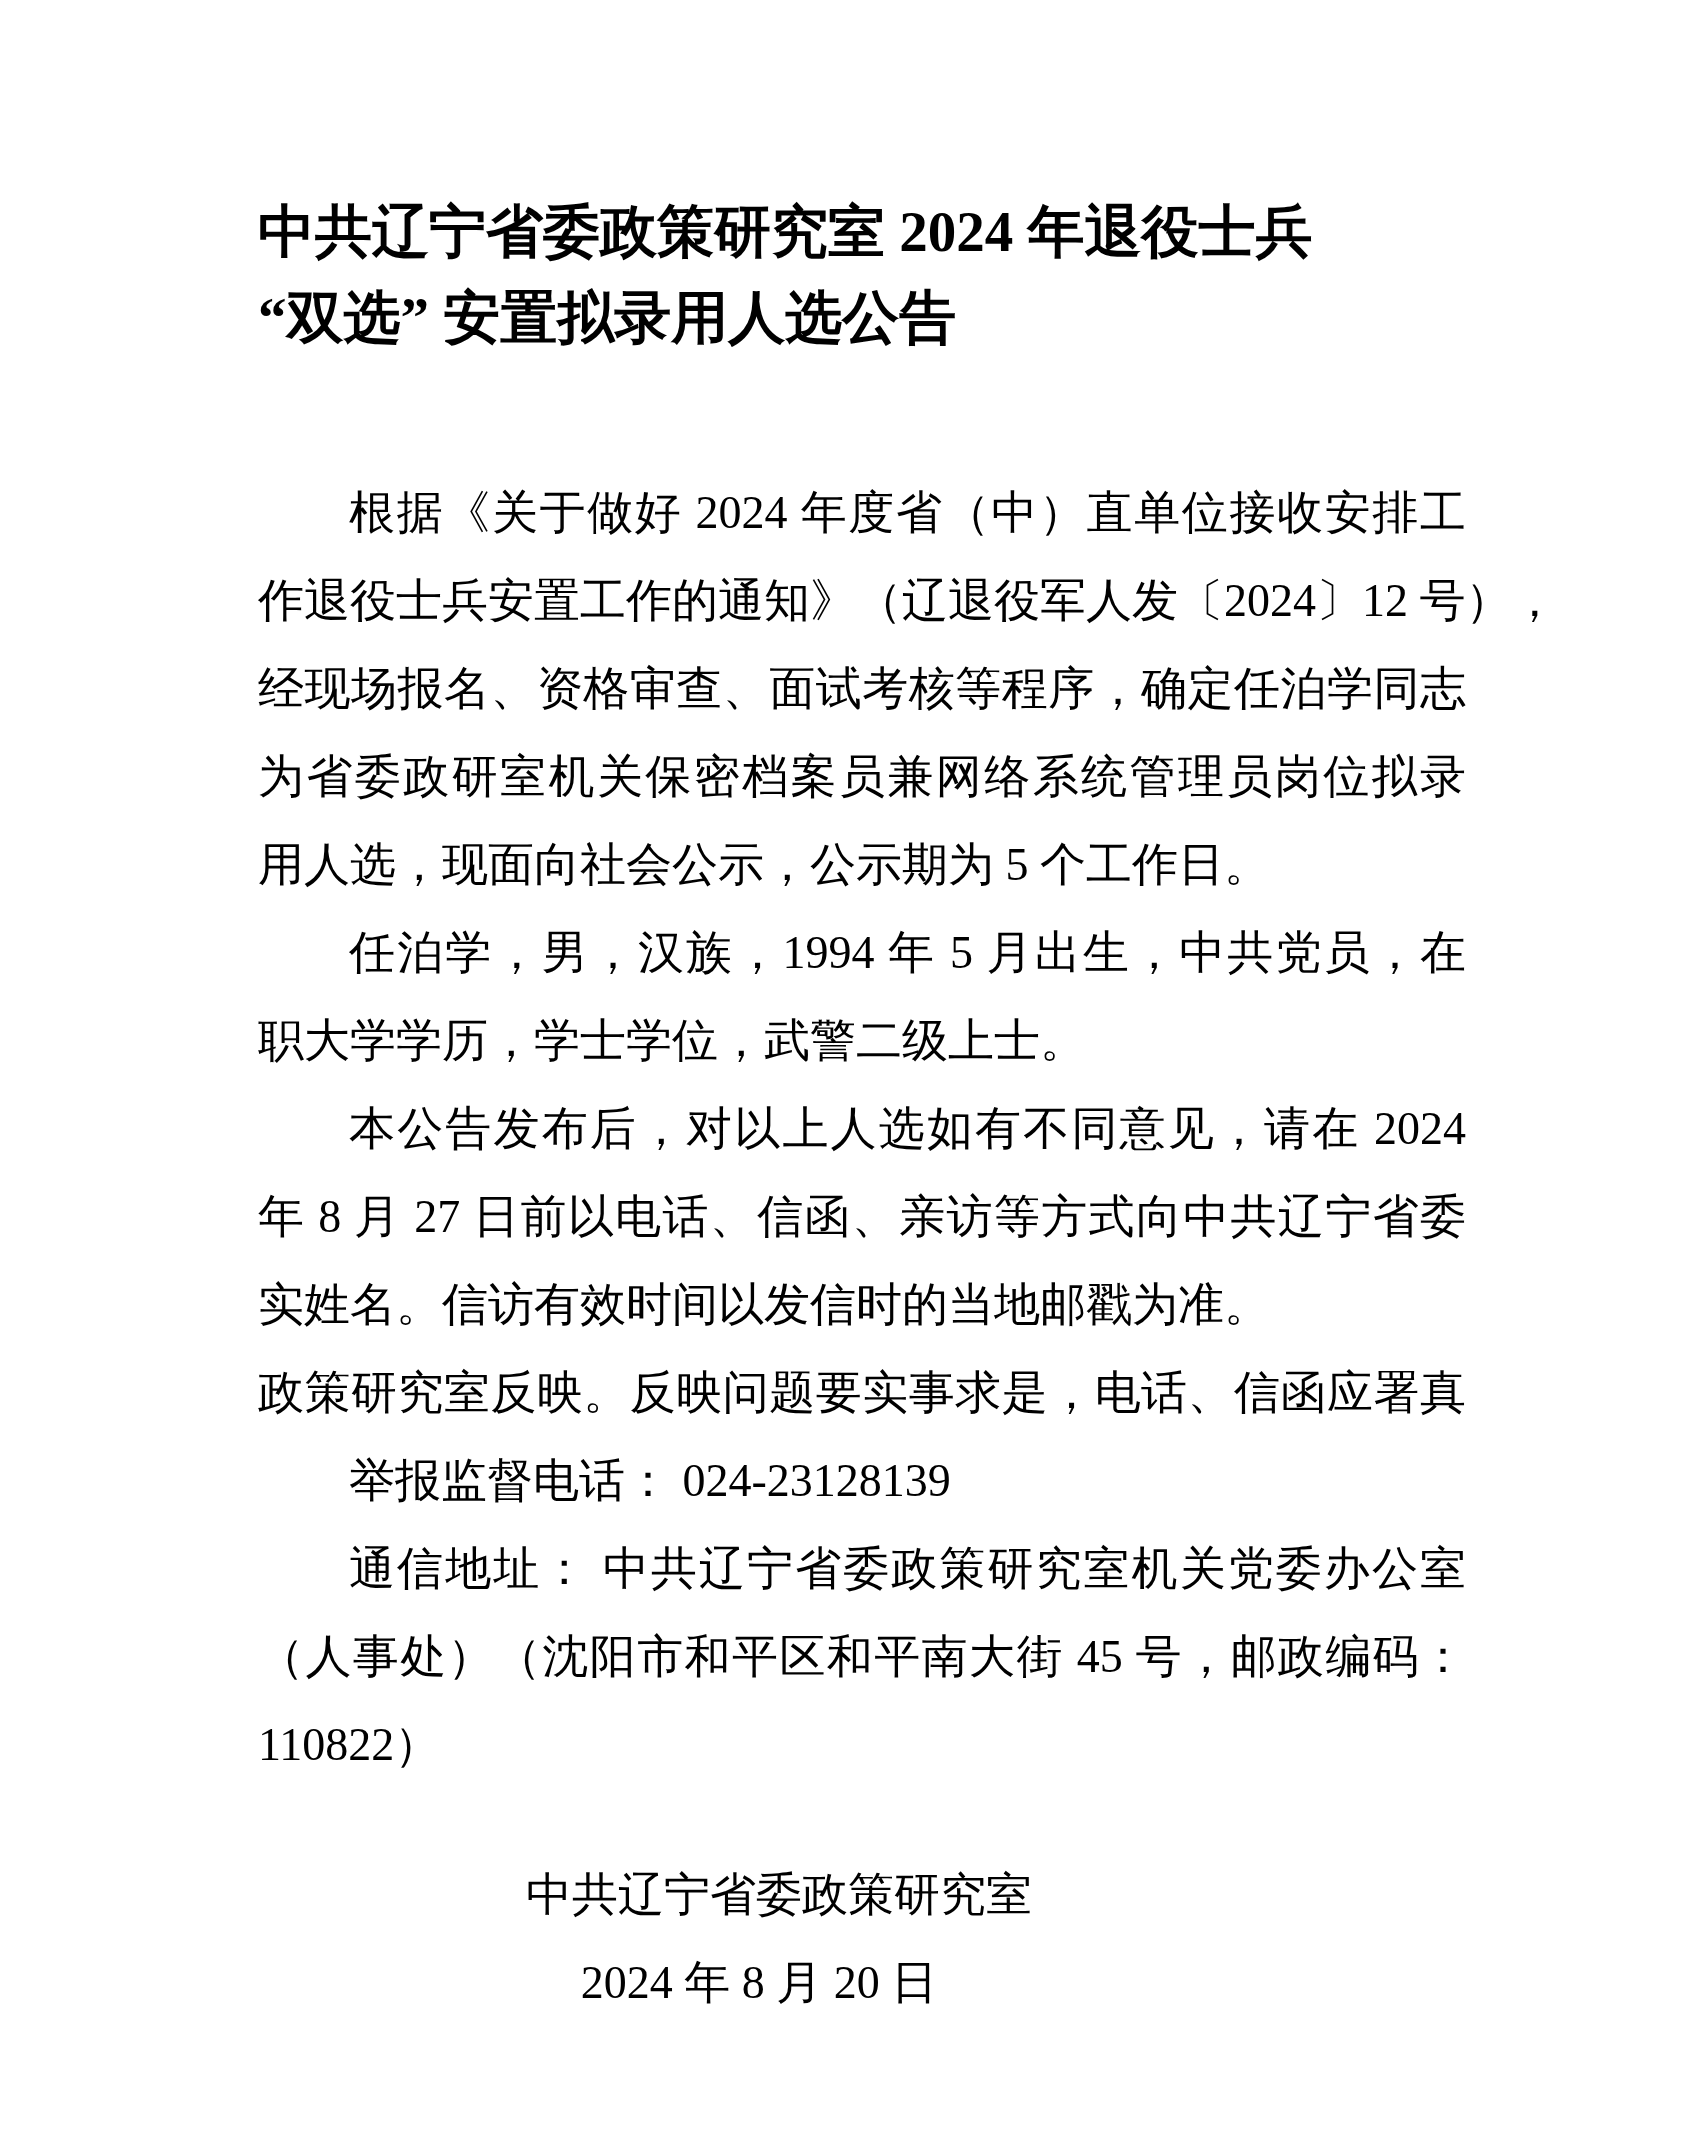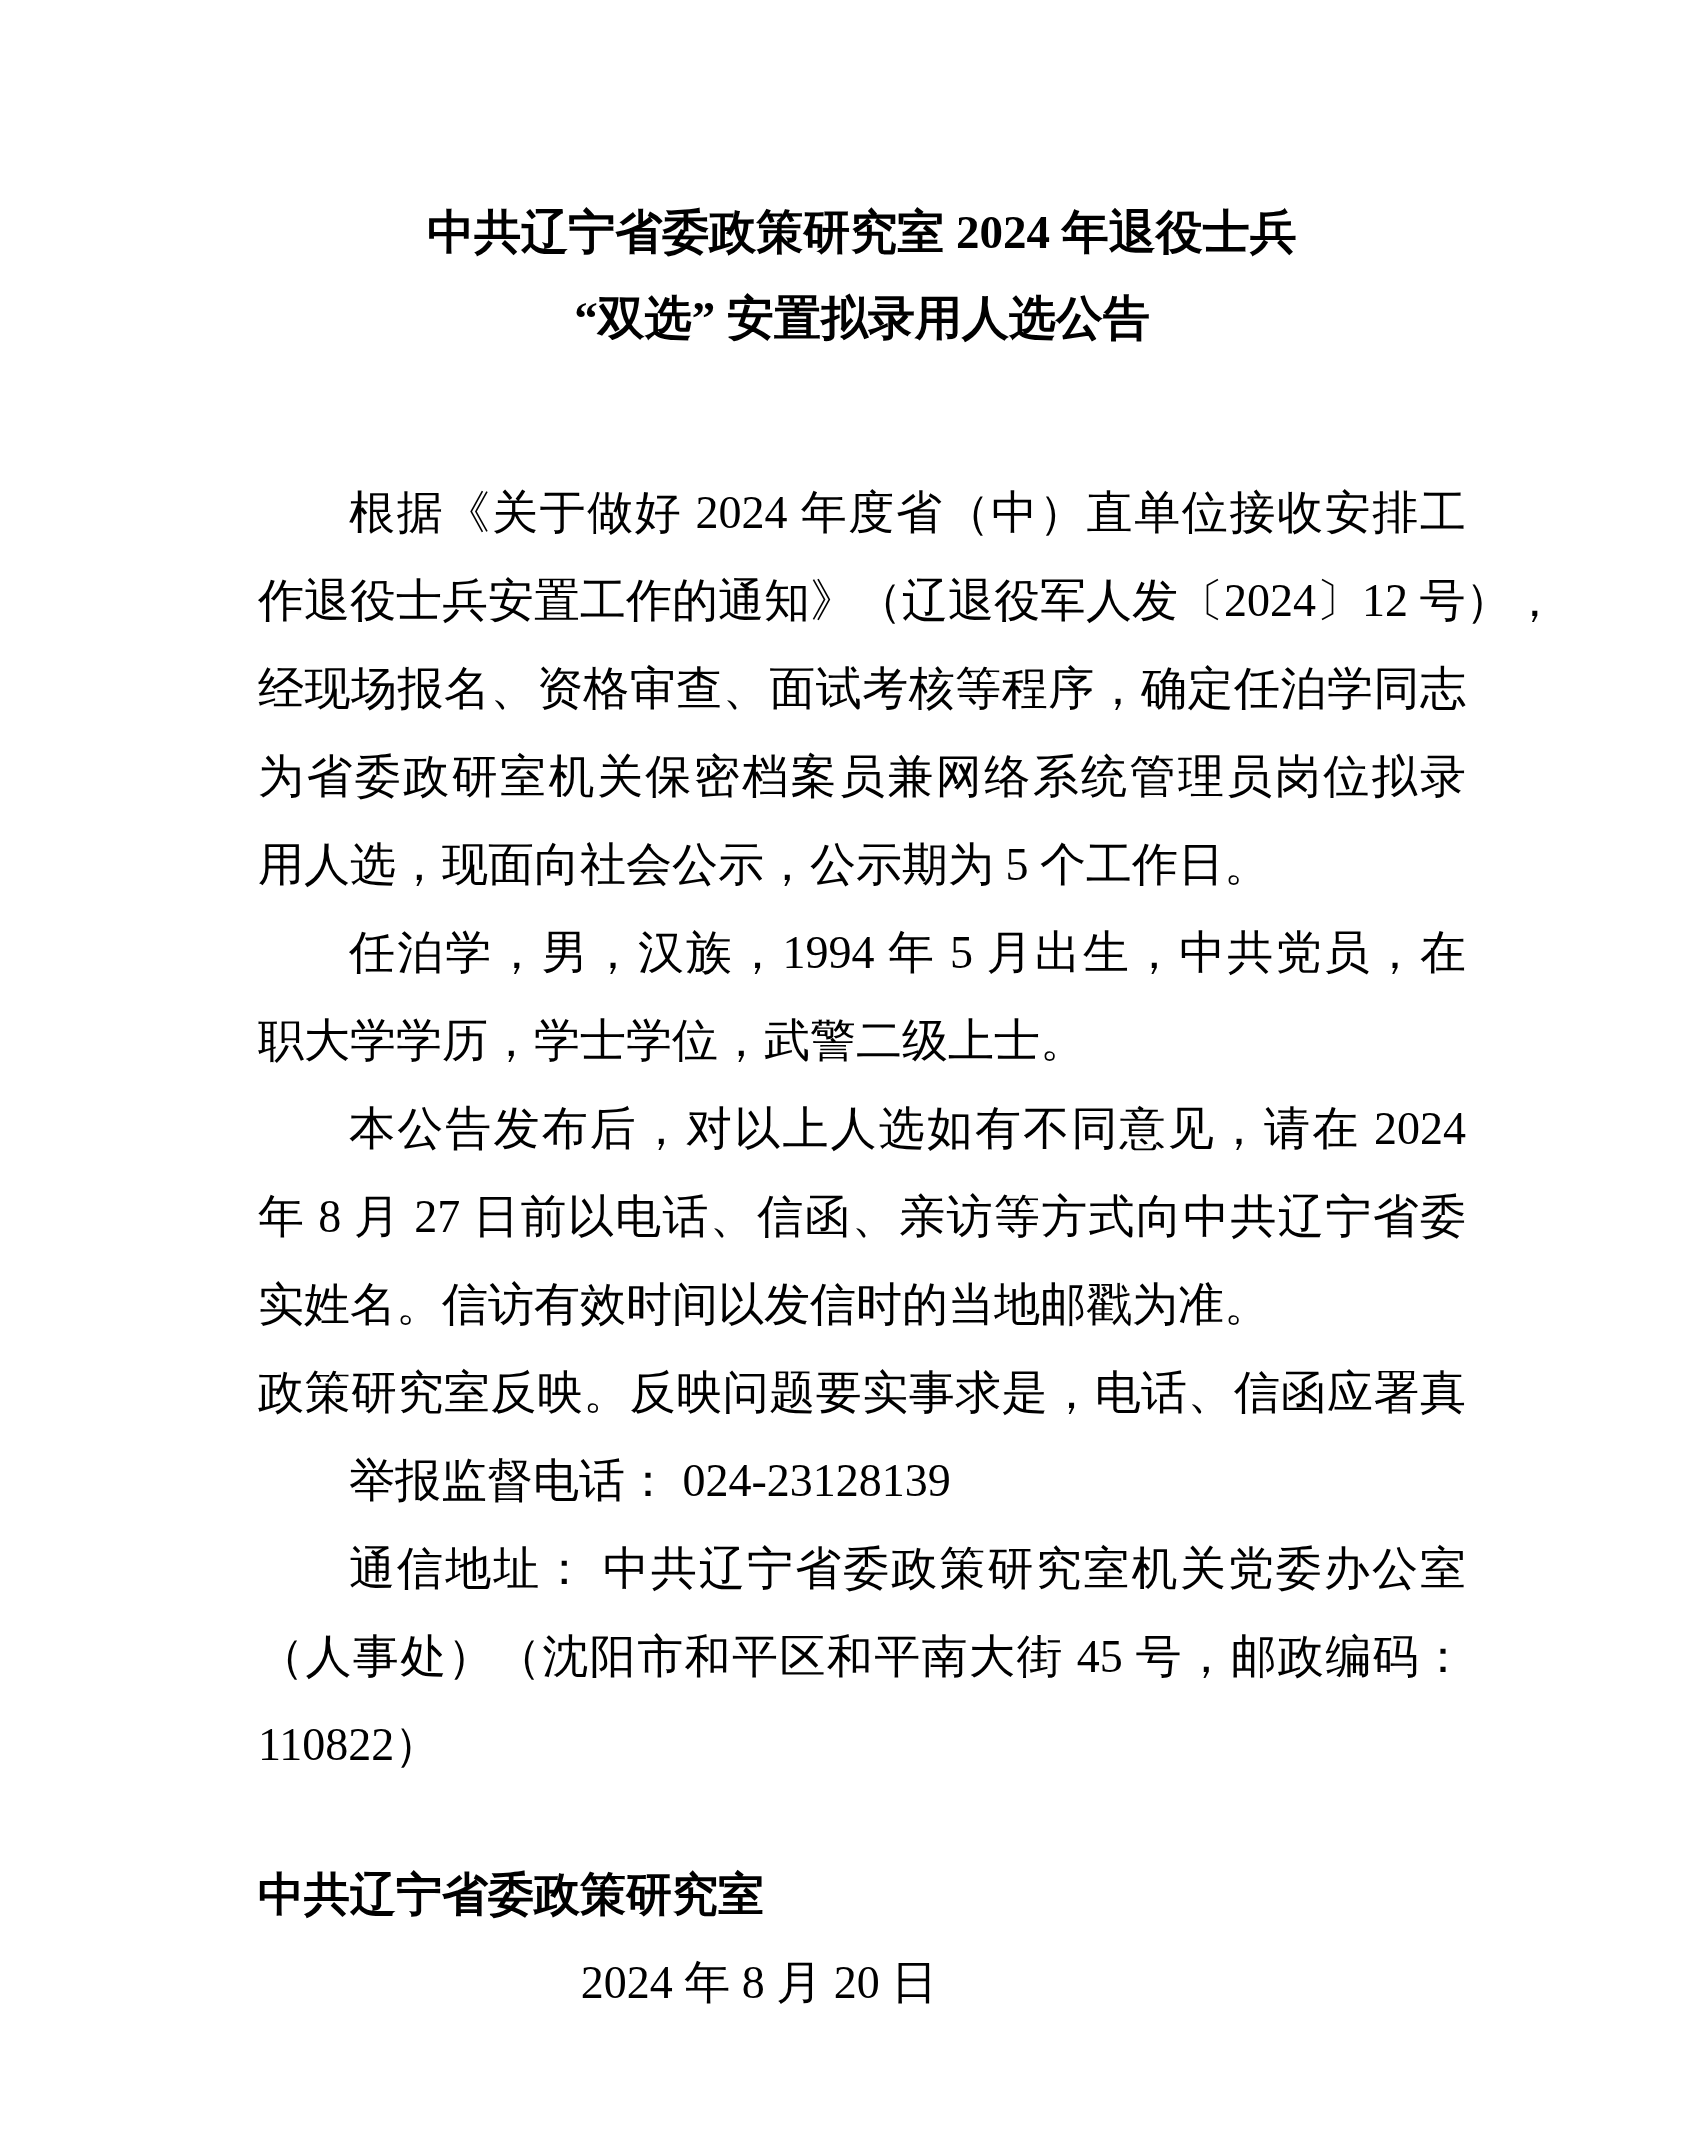--- a/index.html
+++ b/index.html
@@ -15,24 +15,23 @@
     overflow: hidden;
   }
   .page {
     box-sizing: border-box;
     width: 1707px;
     height: 2414px;
     padding: 189px 241px 0 258px;
   }
   .title {
     margin: 0;
-    font-size: 47px;
+    font-size: 57px;
     font-weight: bold;
     line-height: 86px;
-    text-align: center;
     white-space: nowrap;
   }
   .doc-body {
     margin-top: 108px;
     font-size: 46px;
     line-height: 88px;
   }
   .line {
     white-space: nowrap;
     text-align: justify;
@@ -46,24 +45,23 @@
   .line.last {
     text-align: center;
     text-align-last: left;
   }
   .signature {
     margin-top: 62px;
     font-size: 46px;
     line-height: 88px;
   }
   .sig-org {
-    text-align: left;
+    text-align: center;
     padding-right: 166px;
     white-space: nowrap;
-    font-weight: bold;
   }
   .sig-date {
     text-align: center;
     padding-right: 206px;
     white-space: nowrap;
   }
 </style>
 </head>
 <body>
 

